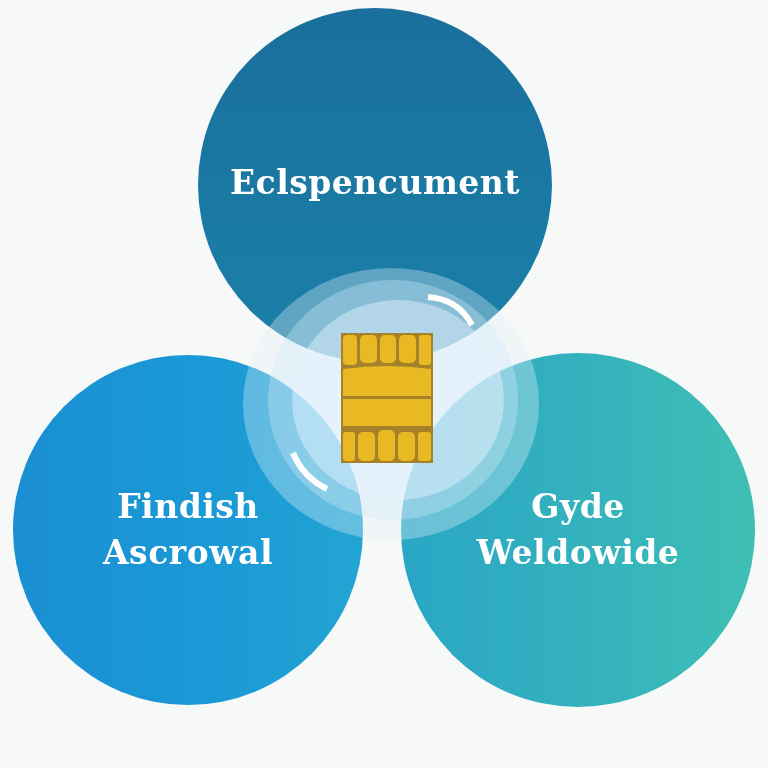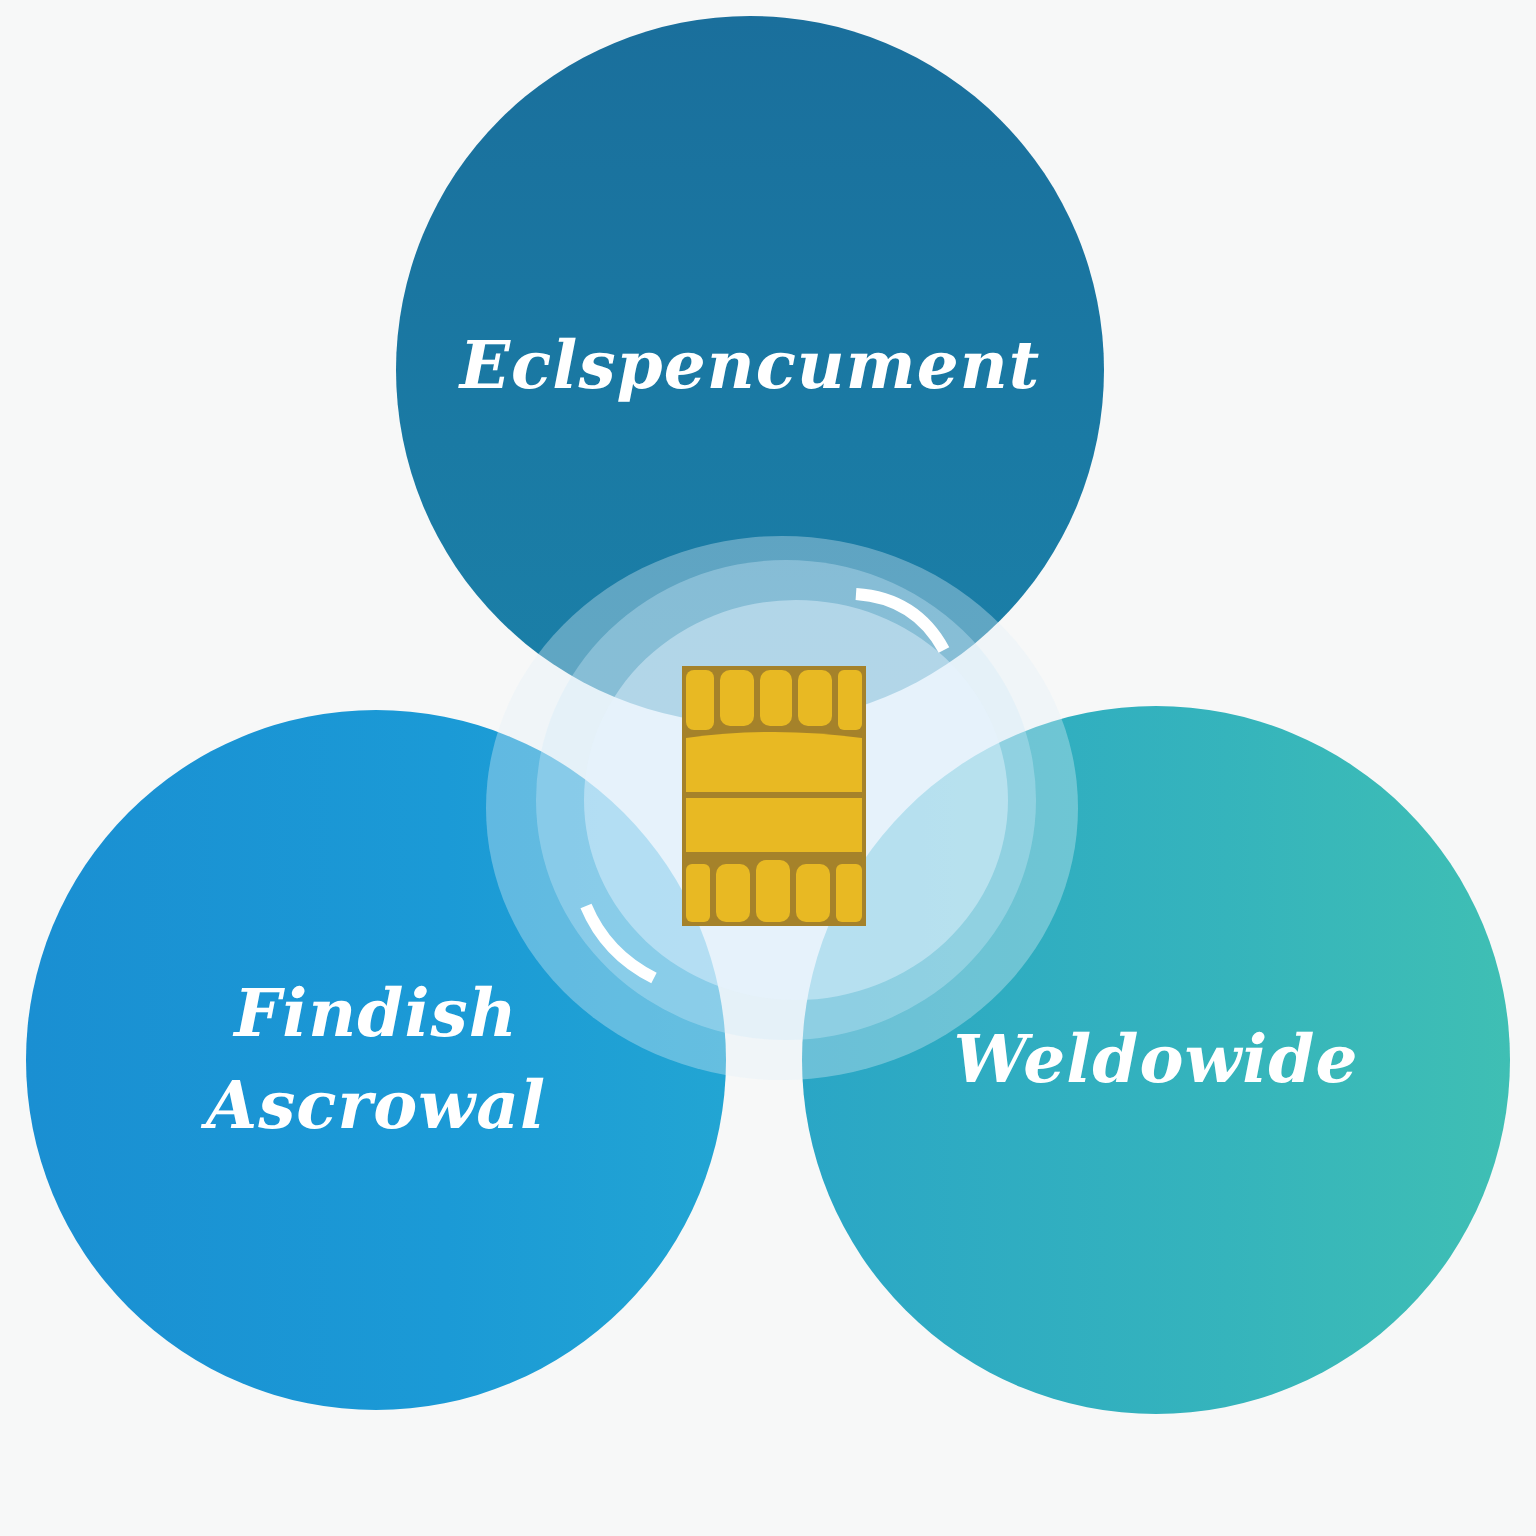--- a/index.html
+++ b/index.html
@@ -1,17 +1,17 @@
 <!DOCTYPE html>
 <html><head>
 <meta charset="utf-8">
 <style>
   html, body { margin:0; padding:0; }
   body { width:768px; height:768px; background:#f7f8f8; position:relative; overflow:hidden; font-family:"DejaVu Serif", serif; }
-  .circle { position:absolute; border-radius:50%; display:flex; align-items:center; justify-content:center; text-align:center;font-style:italic; }
+  .circle { position:absolute; border-radius:50%; display:flex; align-items:center; justify-content:center; text-align:center; }
   .c-top { left:198px; top:8px; width:354px; height:354px; background:linear-gradient(180deg,#1a6f9c 0%,#1a7aa4 60%,#1b80a8 100%); }
   .c-left { left:13px; top:355px; width:350px; height:350px; background:linear-gradient(90deg,#1a8fd2 0%,#1b9ad6 60%,#22a5d3 100%); }
   .c-right { left:401px; top:353px; width:354px; height:354px; background:linear-gradient(90deg,#2aa6c6 0%,#35b4bc 60%,#3fbfb4 100%); }
   .label { color:#ffffff; font-weight:bold; font-size:33px; line-height:45px; letter-spacing:0.5px; position:relative; z-index:5; }
   .c-top .label { margin-top:-6px; }
   .c-left .label { line-height:46px; }
   .c-right .label { line-height:46px; }
   .glow-outer { position:absolute; left:243px; top:268px; width:296px; height:272px; border-radius:50%; background:rgba(225,240,250,0.35); z-index:3; }
   .glow-mid { position:absolute; left:268px; top:280px; width:250px; height:240px; border-radius:50%; background:rgba(210,235,250,0.35); z-index:3; }
   .glow-inner { position:absolute; left:292px; top:300px; width:212px; height:200px; border-radius:50%; background:rgba(230,245,255,0.45); z-index:3; }
@@ -29,20 +29,21 @@
 
 <div class="circle c-left">
   <div class="label">
     <div>Findish</div>
     <div>Ascrowal</div>
   </div>
 </div>
 
 <div class="circle c-right">
   <div class="label">
+    <div>Gyde</div>
     <div>Weldowide</div>
   </div>
 </div>
 
 <div class="glow-outer"></div>
 <div class="glow-mid"></div>
 <div class="glow-inner"></div>
 
 <svg class="arc" style="left:420px;top:285px;" width="60" height="50" viewBox="0 0 60 50">
   <path d="M8 12 Q 38 14 52 40" stroke="#ffffff" stroke-width="6" fill="none" stroke-linecap="butt"></path>

